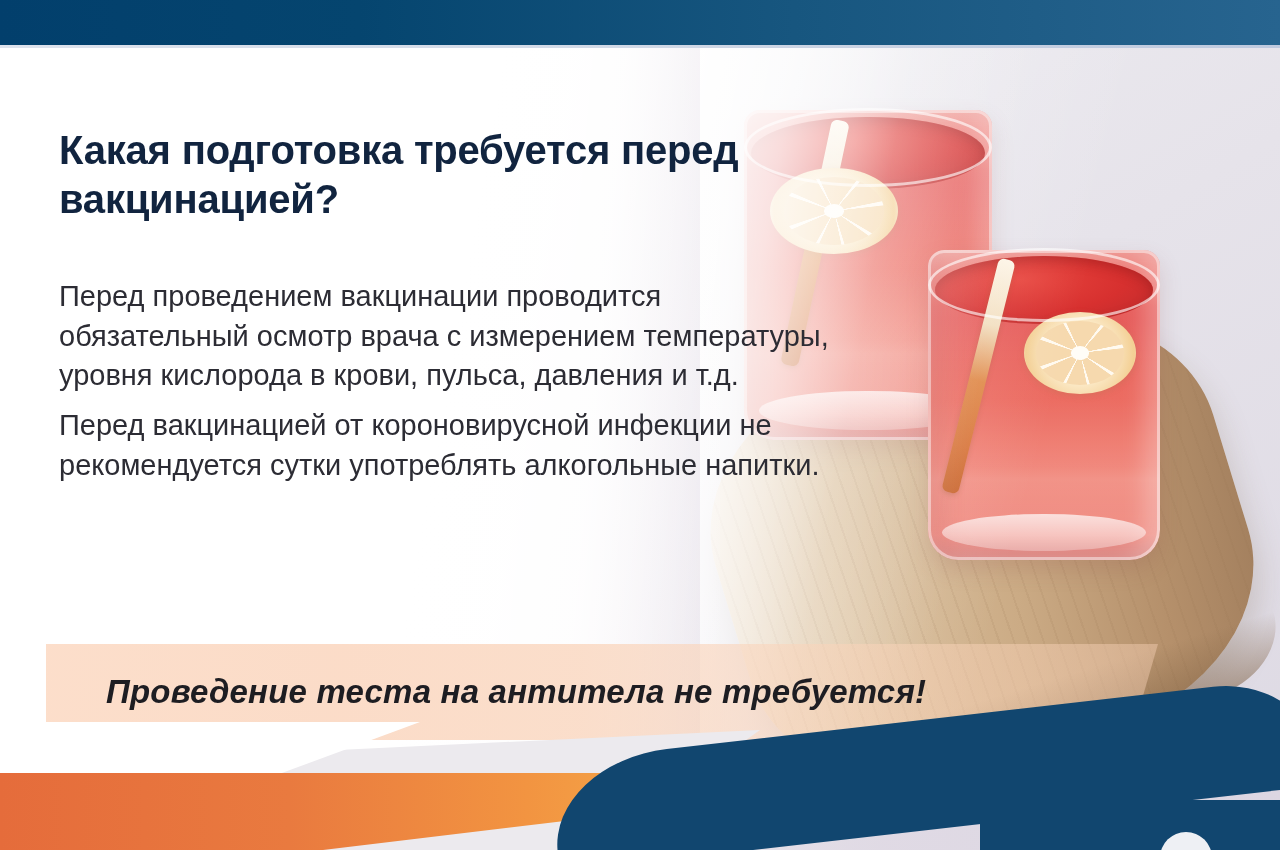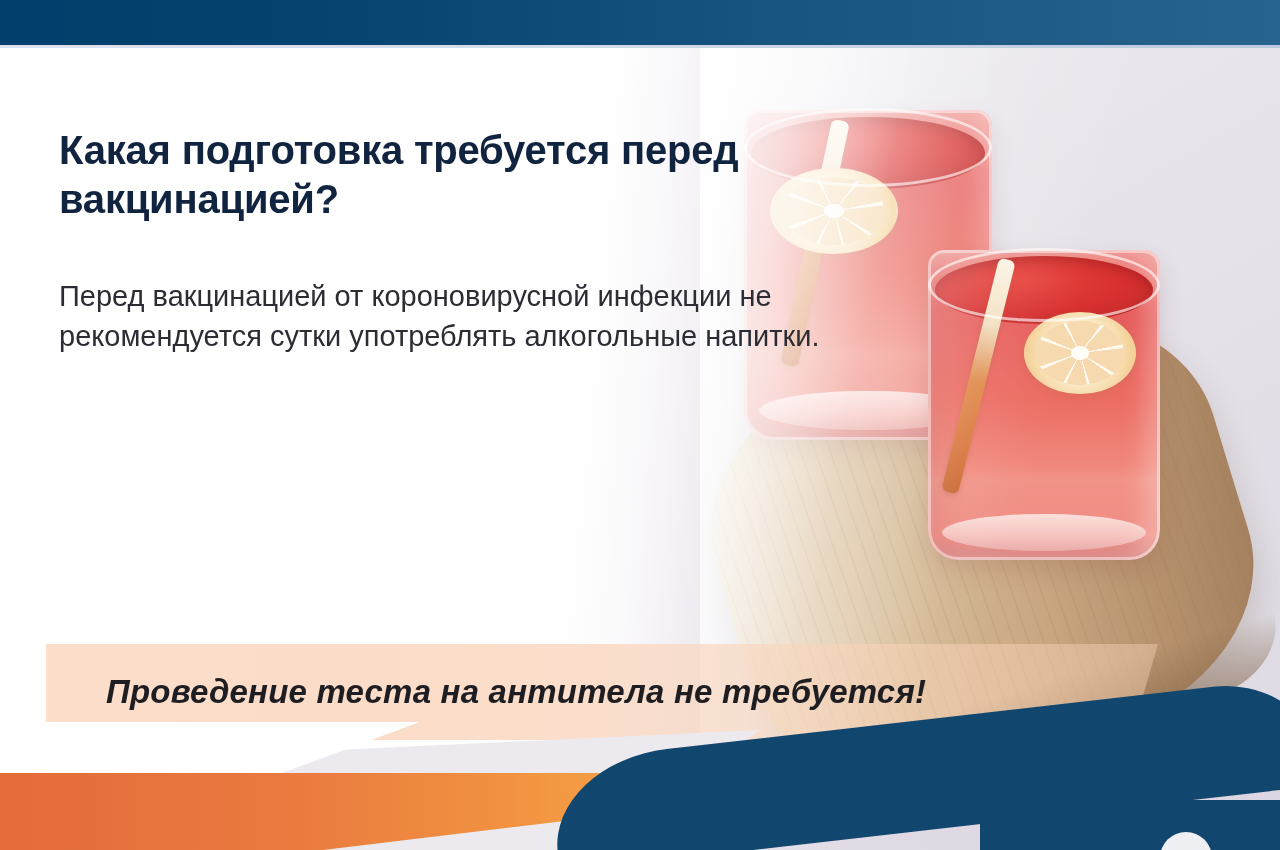--- a/index.html
+++ b/index.html
@@ -252,20 +252,21 @@
   </div>
 
   <div class="bg-white-left"></div>
 
   <div class="top-banner"></div>
   <div class="top-banner-edge"></div>
 
   <div class="headline">Какая подготовка требуется перед вакцинацией?</div>
 
   <div class="body-copy">
+    <p>Перед проведением вакцинации проводится обязательный осмотр врача с измерением температуры, уровня кислорода в крови, пульса, давления и т.д.</p>
     <p>Перед вакцинацией от короновирусной инфекции не рекомендуется сутки употреблять алкогольные напитки.</p>
   </div>
 
   <div class="callout">
     <span class="callout-text">Проведение теста на антитела не требуется!</span>
   </div>
 
   <div class="deco-grey-1"></div>
   <div class="deco-white-wedge"></div>
   <div class="deco-orange"></div>

